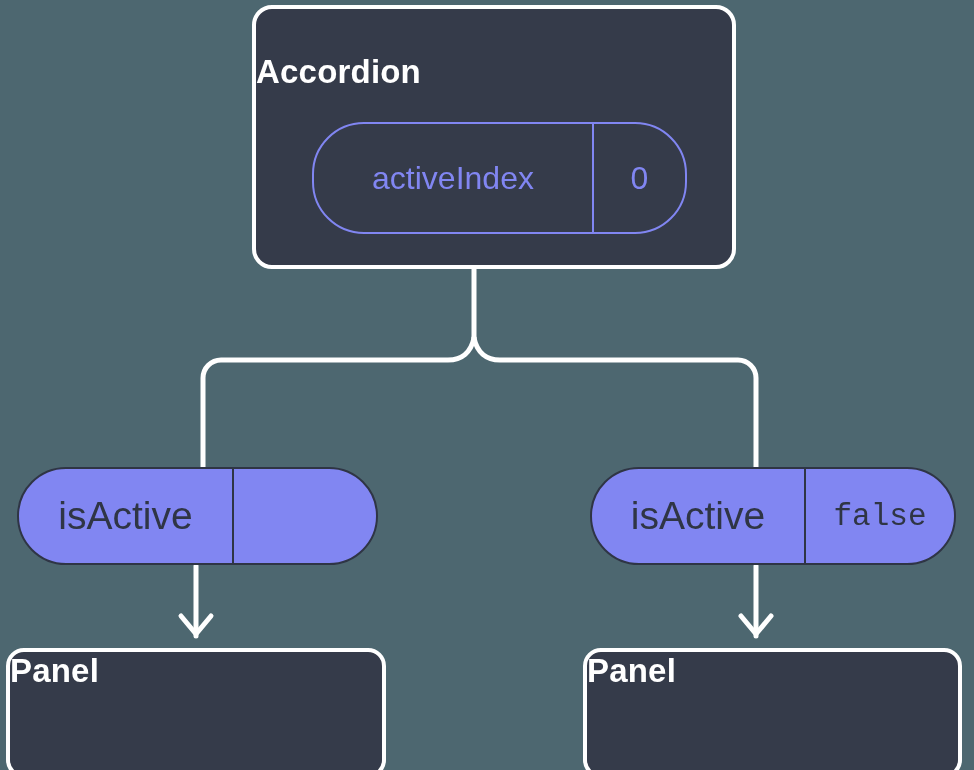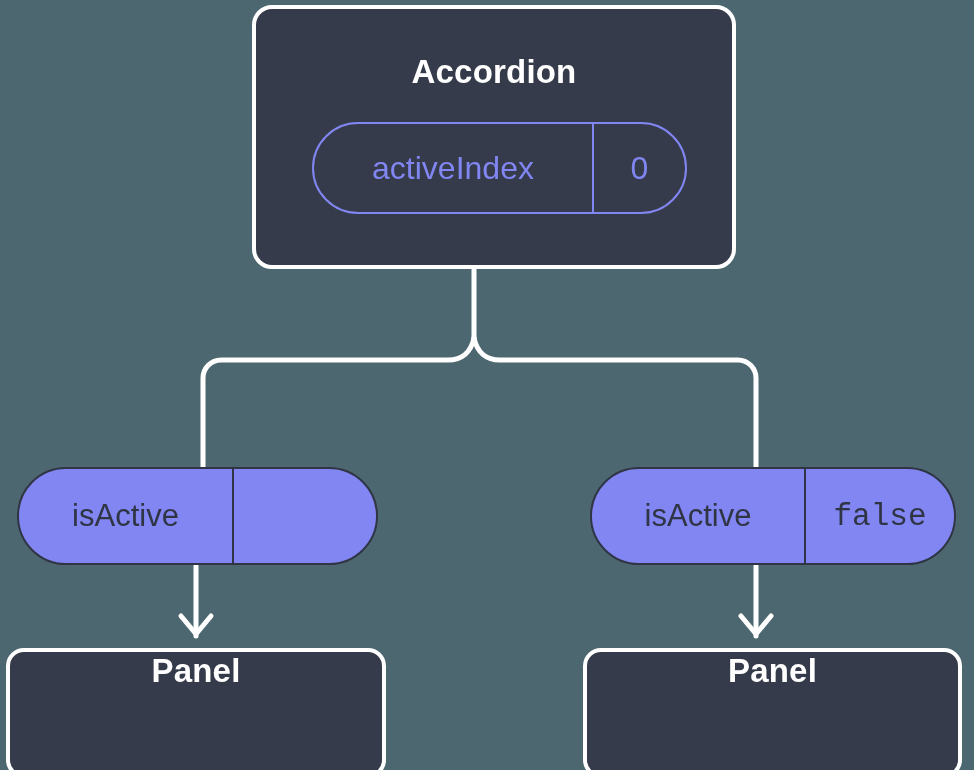--- a/index.html
+++ b/index.html
@@ -29,21 +29,20 @@
 
   
   .node-box {
     position: absolute;
     box-sizing: border-box;
     background: #353b4a;
     border: 4px solid #ffffff;
     border-radius: 18px;
     display: flex;
     flex-direction: column;
-    align-items: center;
   }
   .node-title {
     color: #ffffff;
     font-size: 33px;
     font-weight: 600;
     letter-spacing: 0.2px;
     white-space: nowrap;
   }
 
   
@@ -58,21 +57,21 @@
   #accordion-node .node-title {
     margin-top: 44px;
   }
 
   
   .prop-pill-outline {
     position: absolute;
     left: 56px;
     top: 113px;
     width: 375px;
-    height: 92px;
+    height: 112px;
     box-sizing: border-box;
     border: 2px solid #8186f2;
     border-radius: 52px;
     display: flex;
     align-items: stretch;
     overflow: hidden;
   }
   .prop-pill-outline .pkey {
     flex: 0 0 280px;
     display: flex;
@@ -102,21 +101,21 @@
     height: 98px;
     display: flex;
     align-items: stretch;
     overflow: hidden;
   }
   .prop-pill-filled .pkey {
     display: flex;
     align-items: center;
     justify-content: center;
     color: #2f3545;
-    font-size: 31px;
+    font-size: 39px;
     border-right: 2px solid #2f3545;
     box-sizing: border-box;
     text-align: right;
   }
   .prop-pill-filled .pval {
     display: flex;
     align-items: center;
     justify-content: center;
     color: #2f3545;
     font-size: 31px;

